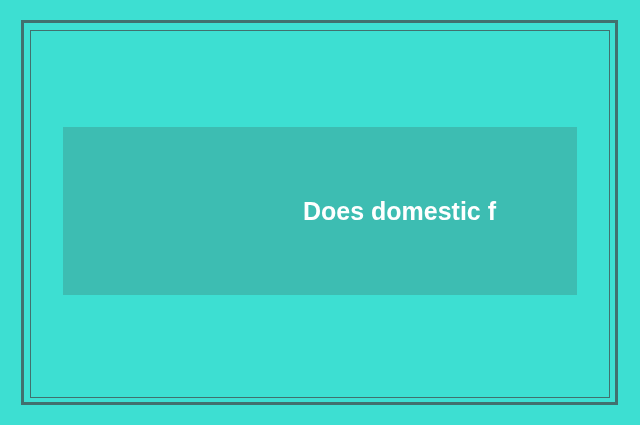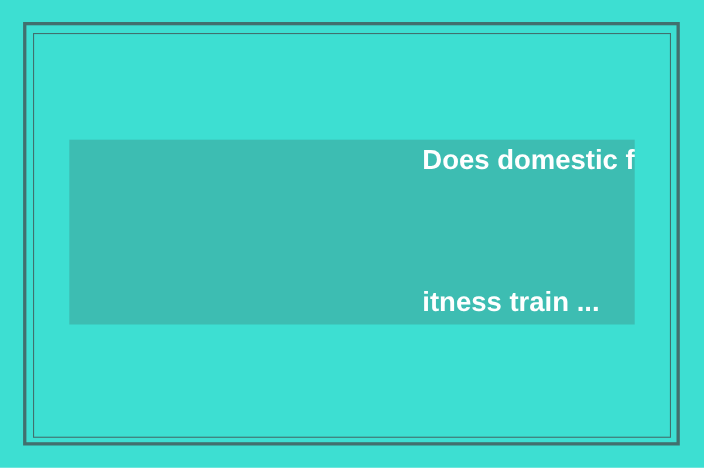--- a/index.html
+++ b/index.html
@@ -48,21 +48,21 @@
     position: absolute;
     left: 63px;
     top: 127px;
     width: 514px;
     height: 168px;
     background: #3dbdb2;
     box-sizing: border-box;
     display: flex;
     flex-direction: column;
     justify-content: center;
-    align-items: flex-end;
+    align-items: center;
     padding-left: 159px;
   }
 
   .panel-title {
     color: #ffffff;
     font-family: "Liberation Sans", sans-serif;
     font-size: 25px;
     font-weight: bold;
     line-height: 43px;
     letter-spacing: 0px;
@@ -78,17 +78,16 @@
 <body>
 
 <div id="canvas">
 
   <div class="frame-outer"></div>
   <div class="frame-inner"></div>
 
   <div class="content-panel">
     <div class="panel-title">
       <span class="title-line">Does domestic f</span>
-      <span class="title-line">itness train ...</span>
     </div>
   </div>
 
 </div>
 
 </body></html>

